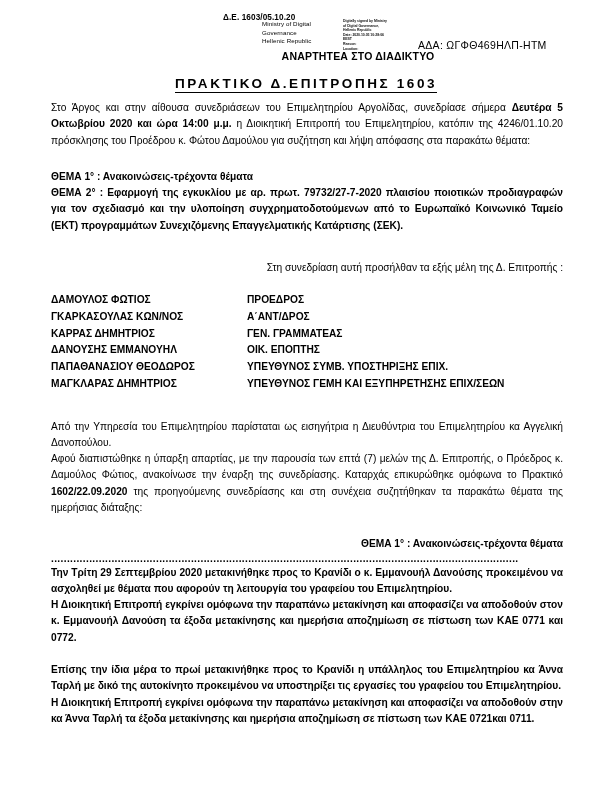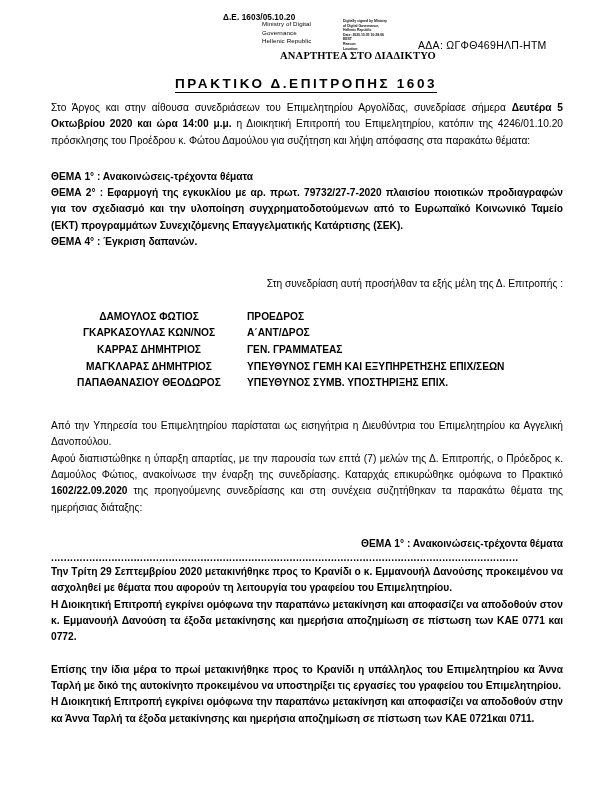--- a/index.html
+++ b/index.html
@@ -74,21 +74,20 @@
     position: absolute;
     top: 50px;
     left: 0;
     width: 612px;
     text-align: center;
     padding-left: 104px;
     box-sizing: border-box;
     font-size: 10.5px;
     font-weight: bold;
     letter-spacing: 0.2px;
-    font-family: Liberation Serif, serif;
   }
 
   
   .doc-title {
     position: absolute;
     top: 76px;
     left: 0;
     width: 612px;
     text-align: center;
     font-size: 13.5px;
@@ -130,21 +129,21 @@
     border-collapse: collapse;
     font-weight: bold;
     font-size: 10.2px;
   }
   .members td {
     padding: 0 0 0.4px 0;
     line-height: 16.3px;
     white-space: nowrap;
     vertical-align: top;
   }
-  .members td.col-name { width: 196px; text-align: center; }
+  .members td.col-name { width: 196px; }
 
   
   .dotted {
     width: 100%;
     height: 12px;
     line-height: 12px;
     font-size: 10.2px;
     overflow: hidden;
     white-space: nowrap;
     font-weight: bold;
@@ -187,21 +186,20 @@
 
   <div class="body-area">
 
     <p class="just"><span>Στο  Άργος  και  στην  αίθουσα  συνεδριάσεων  του  Επιμελητηρίου  Αργολίδας,  συνεδρίασε σήμερα </span><span class="b">Δευτέρα 5 Οκτωβρίου 2020 και   ώρα   14:00 μ.μ.</span><span>  η Διοικητική Επιτροπή του Επιμελητηρίου, κατόπιν της  4246/01.10.20 πρόσκλησης του Προέδρου κ. Φώτου Δαμούλου για συζήτηση και λήψη απόφασης στα παρακάτω  θέματα:</span></p>
 
     <div class="spacer-md"></div>
 
     <div class="topics">
       <p>ΘΕΜΑ 1° : Ανακοινώσεις-τρέχοντα θέματα</p>
       <p>ΘΕΜΑ 2° : Εφαρμογή της εγκυκλίου με αρ. πρωτ. 79732/27-7-2020 πλαισίου ποιοτικών προδιαγραφών για τον σχεδιασμό και την υλοποίηση συγχρηματοδοτούμενων από το Ευρωπαϊκό Κοινωνικό Ταμείο (ΕΚΤ) προγραμμάτων Συνεχιζόμενης Επαγγελματικής Κατάρτισης (ΣΕΚ).</p>
-      <p>ΘΕΜΑ 4° : Έγκριση δαπανών.</p>
     </div>
 
     <div class="spacer-lg"></div>
 
     <p class="plain">Στη συνεδρίαση αυτή προσήλθαν τα εξής μέλη της Δ. Επιτροπής :</p>
 
     <div class="spacer-sm"></div>
 
     <table class="members">
       <tbody>
@@ -211,27 +209,31 @@
         </tr>
         <tr>
           <td class="col-name">ΓΚΑΡΚΑΣΟΥΛΑΣ ΚΩΝ/ΝΟΣ</td>
           <td>Α΄ΑΝΤ/ΔΡΟΣ</td>
         </tr>
         <tr>
           <td class="col-name">ΚΑΡΡΑΣ  ΔΗΜΗΤΡΙΟΣ</td>
           <td>ΓΕΝ. ΓΡΑΜΜΑΤΕΑΣ</td>
         </tr>
         <tr>
+          <td class="col-name">ΔΑΝΟΥΣΗΣ ΕΜΜΑΝΟΥΗΛ</td>
+          <td>ΟΙΚ. ΕΠΟΠΤΗΣ</td>
+        </tr>
+        <tr>
+          <td class="col-name">ΠΑΠΑΘΑΝΑΣΙΟΥ ΘΕΟΔΩΡΟΣ</td>
+          <td>ΥΠΕΥΘΥΝΟΣ ΣΥΜΒ. ΥΠΟΣΤΗΡΙΞΗΣ ΕΠΙΧ.</td>
+        </tr>
+        <tr>
           <td class="col-name">ΜΑΓΚΛΑΡΑΣ ΔΗΜΗΤΡΙΟΣ</td>
           <td>ΥΠΕΥΘΥΝΟΣ ΓΕΜΗ ΚΑΙ ΕΞΥΠΗΡΕΤΗΣΗΣ ΕΠΙΧ/ΣΕΩΝ</td>
         </tr>
-        <tr>
-          <td class="col-name">ΠΑΠΑΘΑΝΑΣΙΟΥ ΘΕΟΔΩΡΟΣ</td>
-          <td>ΥΠΕΥΘΥΝΟΣ ΣΥΜΒ. ΥΠΟΣΤΗΡΙΞΗΣ ΕΠΙΧ.</td>
-        </tr>
       </tbody>
     </table>
 
     <div class="spacer-lg"></div>
 
     <p class="just">Από την Υπηρεσία του Επιμελητηρίου παρίσταται ως εισηγήτρια η Διευθύντρια   του Επιμελητηρίου κα Αγγελική Δανοπούλου.</p>
 
     <p class="just"><span>Αφού διαπιστώθηκε η ύπαρξη απαρτίας, με την παρουσία των επτά (7) μελών της  Δ. Επιτροπής, ο Πρόεδρος κ. Δαμούλος Φώτιος, ανακοίνωσε την έναρξη της συνεδρίασης. Καταρχάς επικυρώθηκε ομόφωνα το Πρακτικό </span><span class="b">1602/22.09.2020</span><span> της προηγούμενης συνεδρίασης και στη συνέχεια συζητήθηκαν τα παρακάτω θέματα της ημερήσιας διάταξης:</span></p>
 
     <div class="spacer-md"></div>

